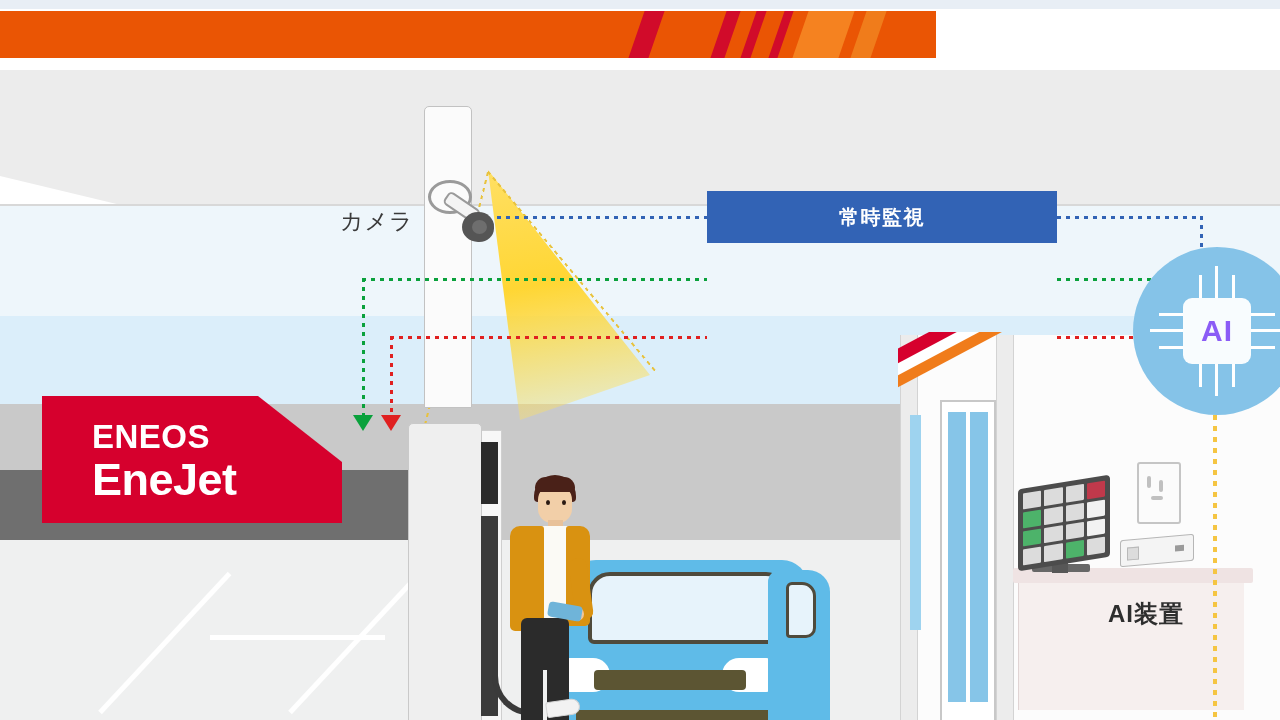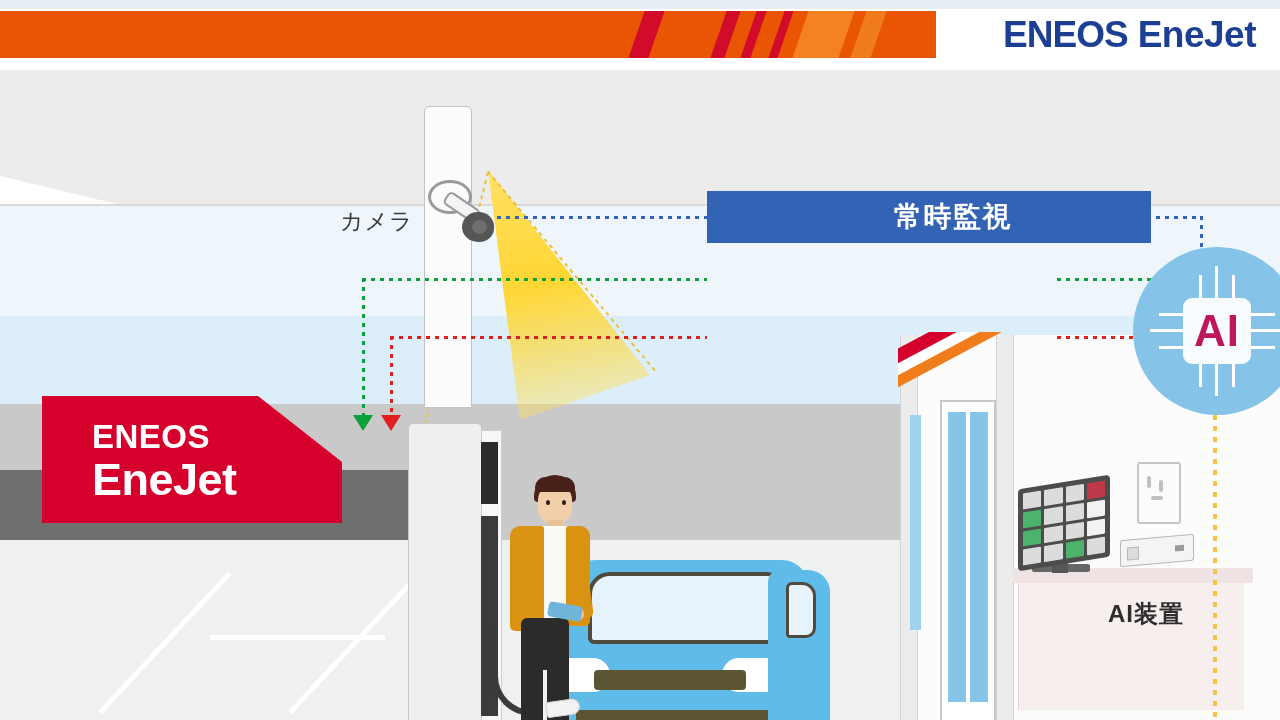--- a/index.html
+++ b/index.html
@@ -287,30 +287,29 @@
     width: 0; height: 0;
     border-left: 10px solid transparent;
     border-right: 10px solid transparent;
     z-index: 31;
   }
 
   
   .statbox {
     position: absolute;
     left: 707px;
-    width: 396px;
+    width: 350px;
     display: flex;
     align-items: center;
     justify-content: center;
     color: #ffffff;
     font-weight: bold;
-    font-size: 28px;
+    font-size: 20px;
     letter-spacing: 1.5px;
     z-index: 40;
-    padding-left: 48px;
   }
   .statbox.blue  { top: 121px; height: 52px; background: #3263b5; }
   .statbox.green { top: 186px; height: 50px; background: #0aa13c; }
   .statbox.red   { top: 248px; height: 46px; background: #f80000; }
 
   
   .ai-circle {
     position: absolute;
     left: 1133px; top: 177px;
     width: 168px; height: 168px;
@@ -321,23 +320,23 @@
   .ai-chip {
     position: absolute;
     left: 1183px; top: 228px;
     width: 68px; height: 66px;
     background: #f8fcfe;
     border-radius: 9px;
     z-index: 41;
     display: flex; align-items: center; justify-content: center;
   }
   .ai-chip span {
-    color: #be185d;
+    color: #8b5cf6;
     font-weight: 800;
-    font-size: 44px;
+    font-size: 30px;
     letter-spacing: 1px;
   }
   .chip-leg {
     position: absolute;
     background: #ffffff;
     z-index: 39;
   }
 
   
   .store-wall {
@@ -647,23 +646,20 @@
 
   <div class="header-wrap">
     <div class="header-thinline"></div>
     <div class="header-bar">
       <div class="swoosh s1"></div>
       <div class="swoosh orange"></div>
       <div class="swoosh s2"></div>
       <div class="swoosh s3"></div>
       <div class="swoosh s4"></div>
       <div class="swoosh orange2"></div>
-    </div>
-    <div class="header-logo">
-      <span class="lg-first">ENEOS</span><span class="lg-second">EneJet</span>
     </div>
   </div>
 
   <div class="scene">
 
     <div class="canopy"></div>
     <div class="canopy-bevel"></div>
     <div class="canopy-edge"></div>
     <div class="wall-sky"></div>
     <div class="wall-sky-inner"></div>

